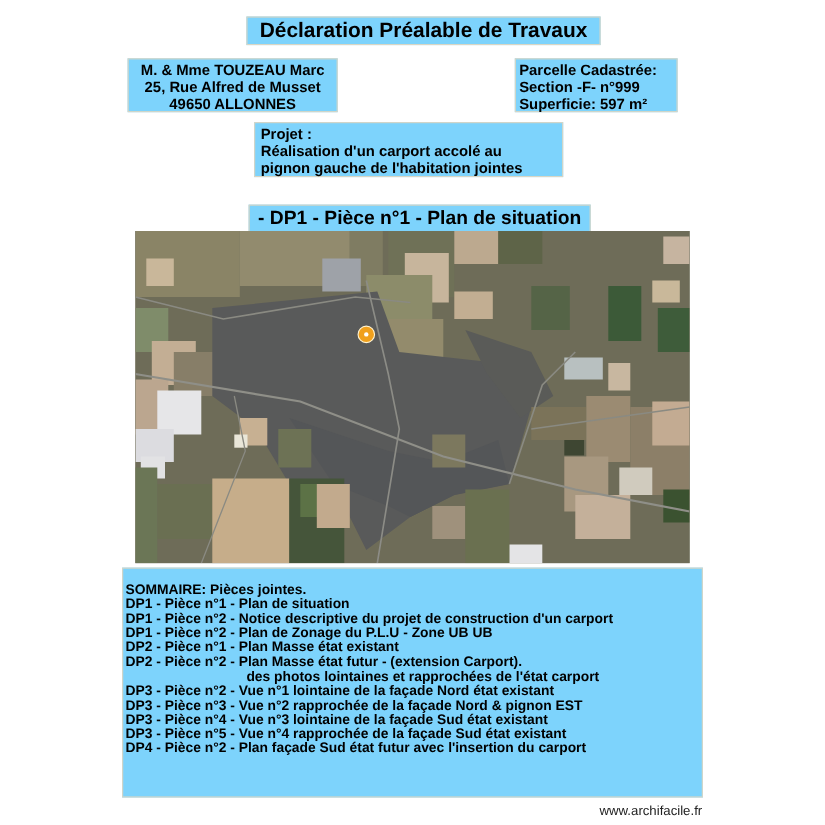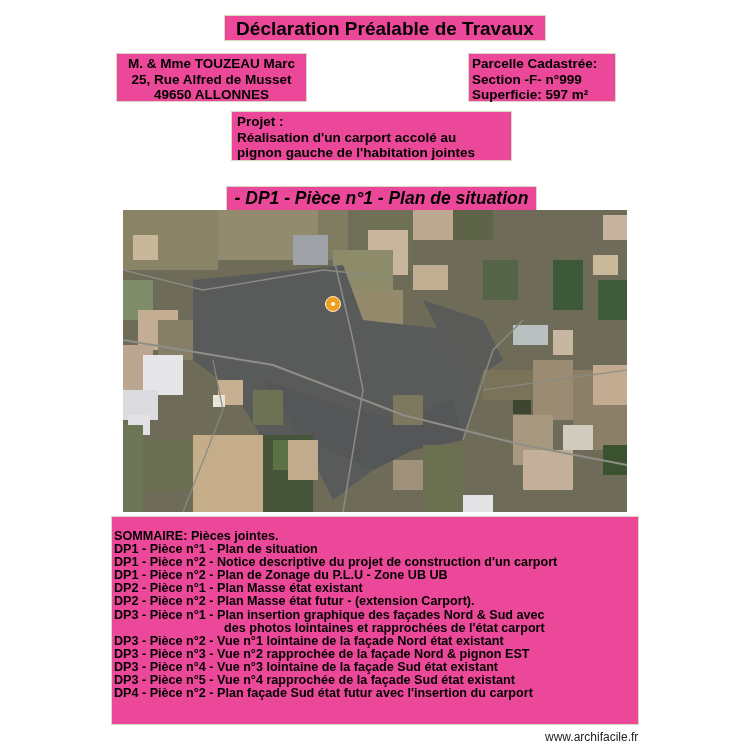--- a/index.html
+++ b/index.html
@@ -1,24 +1,24 @@
 <!DOCTYPE html>
 <html><head>
   <meta charset="utf-8">
   <style>
     html, body { margin:0; padding:0; }
     body { width:750px; height:750px; background:#ffffff; position:relative; overflow:hidden;
            font-family:"Liberation Sans", "DejaVu Sans", sans-serif; color:#000; }
-    .box { position:absolute; background:#ec4899; border:1px solid #d9d6c4; box-sizing:border-box;
+    .box { position:absolute; background:#7dd3fc; border:1px solid #d9d6c4; box-sizing:border-box;
            font-weight:bold; }
     #title { left:224px; top:15px; width:322px; height:26px; font-size:19px; text-align:center; line-height:26px; }
     #owner { left:116px; top:53px; width:191px; height:49px; font-size:13.5px; text-align:center; line-height:15.5px; padding-top:2px; }
     #parcel { left:468px; top:53px; width:148px; height:49px; font-size:13.5px; line-height:15.5px; padding:2px 0 0 3px; }
     #project { left:231px; top:111px; width:281px; height:50px; font-size:13.5px; line-height:15.5px; padding:2px 0 0 5px; }
-    #section-title { left:226px; top:186px; width:311px; height:26px; font-size:17.5px; text-align:center; line-height:23px;font-style:italic; }
+    #section-title { left:226px; top:186px; width:311px; height:26px; font-size:17.5px; text-align:center; line-height:23px; }
     #map { position:absolute; left:123px; top:210px; width:504px; height:302px; overflow:hidden;
            background:#6b6a55; }
     #map svg { display:block; }
     #marker { position:absolute; left:325px; top:296px; width:16px; height:16px; border-radius:50%;
               background:#f0a01c; border:1px solid #fff3d0; box-sizing:border-box; }
     #marker::after { content:""; position:absolute; left:5px; top:5px; width:4px; height:4px; border-radius:50%; background:#fff; }
     #summary { left:111px; top:516px; width:528px; height:209px; font-size:12.6px; line-height:13.1px; padding:13px 0 0 2px; }
     #summary .line { white-space:pre; }
     #summary .indent { padding-left:110px; }
     #footer { position:absolute; left:545px; top:730px; font-size:12px; color:#222; }
@@ -118,21 +118,20 @@
 </div>
 <div id="marker"></div>
 
 <div id="summary" class="box">
   <div class="line">SOMMAIRE: Pièces jointes.</div>
   <div class="line">DP1 - Pièce n°1 - Plan de situation</div>
   <div class="line">DP1 - Pièce n°2 - Notice descriptive du projet de construction d'un carport</div>
   <div class="line">DP1 - Pièce n°2 - Plan de Zonage du P.L.U - Zone UB UB</div>
   <div class="line">DP2 - Pièce n°1 - Plan Masse état existant</div>
   <div class="line">DP2 - Pièce n°2 - Plan Masse état futur - (extension Carport).</div>
-  <div class="line">DP3 - Pièce n°1 - Plan insertion graphique des façades Nord &amp; Sud avec</div>
   <div class="line indent">des photos lointaines et rapprochées de l'état carport</div>
   <div class="line">DP3 - Pièce n°2 - Vue n°1 lointaine de la façade Nord état existant</div>
   <div class="line">DP3 - Pièce n°3 - Vue n°2 rapprochée de la façade Nord &amp; pignon EST</div>
   <div class="line">DP3 - Pièce n°4 - Vue n°3 lointaine de la façade Sud état existant</div>
   <div class="line">DP3 - Pièce n°5 - Vue n°4 rapprochée de la façade Sud état existant</div>
   <div class="line">DP4 - Pièce n°2 - Plan façade Sud état futur avec l'insertion du carport</div>
 </div>
 
 <div id="footer">www.archifacile.fr</div>
 

